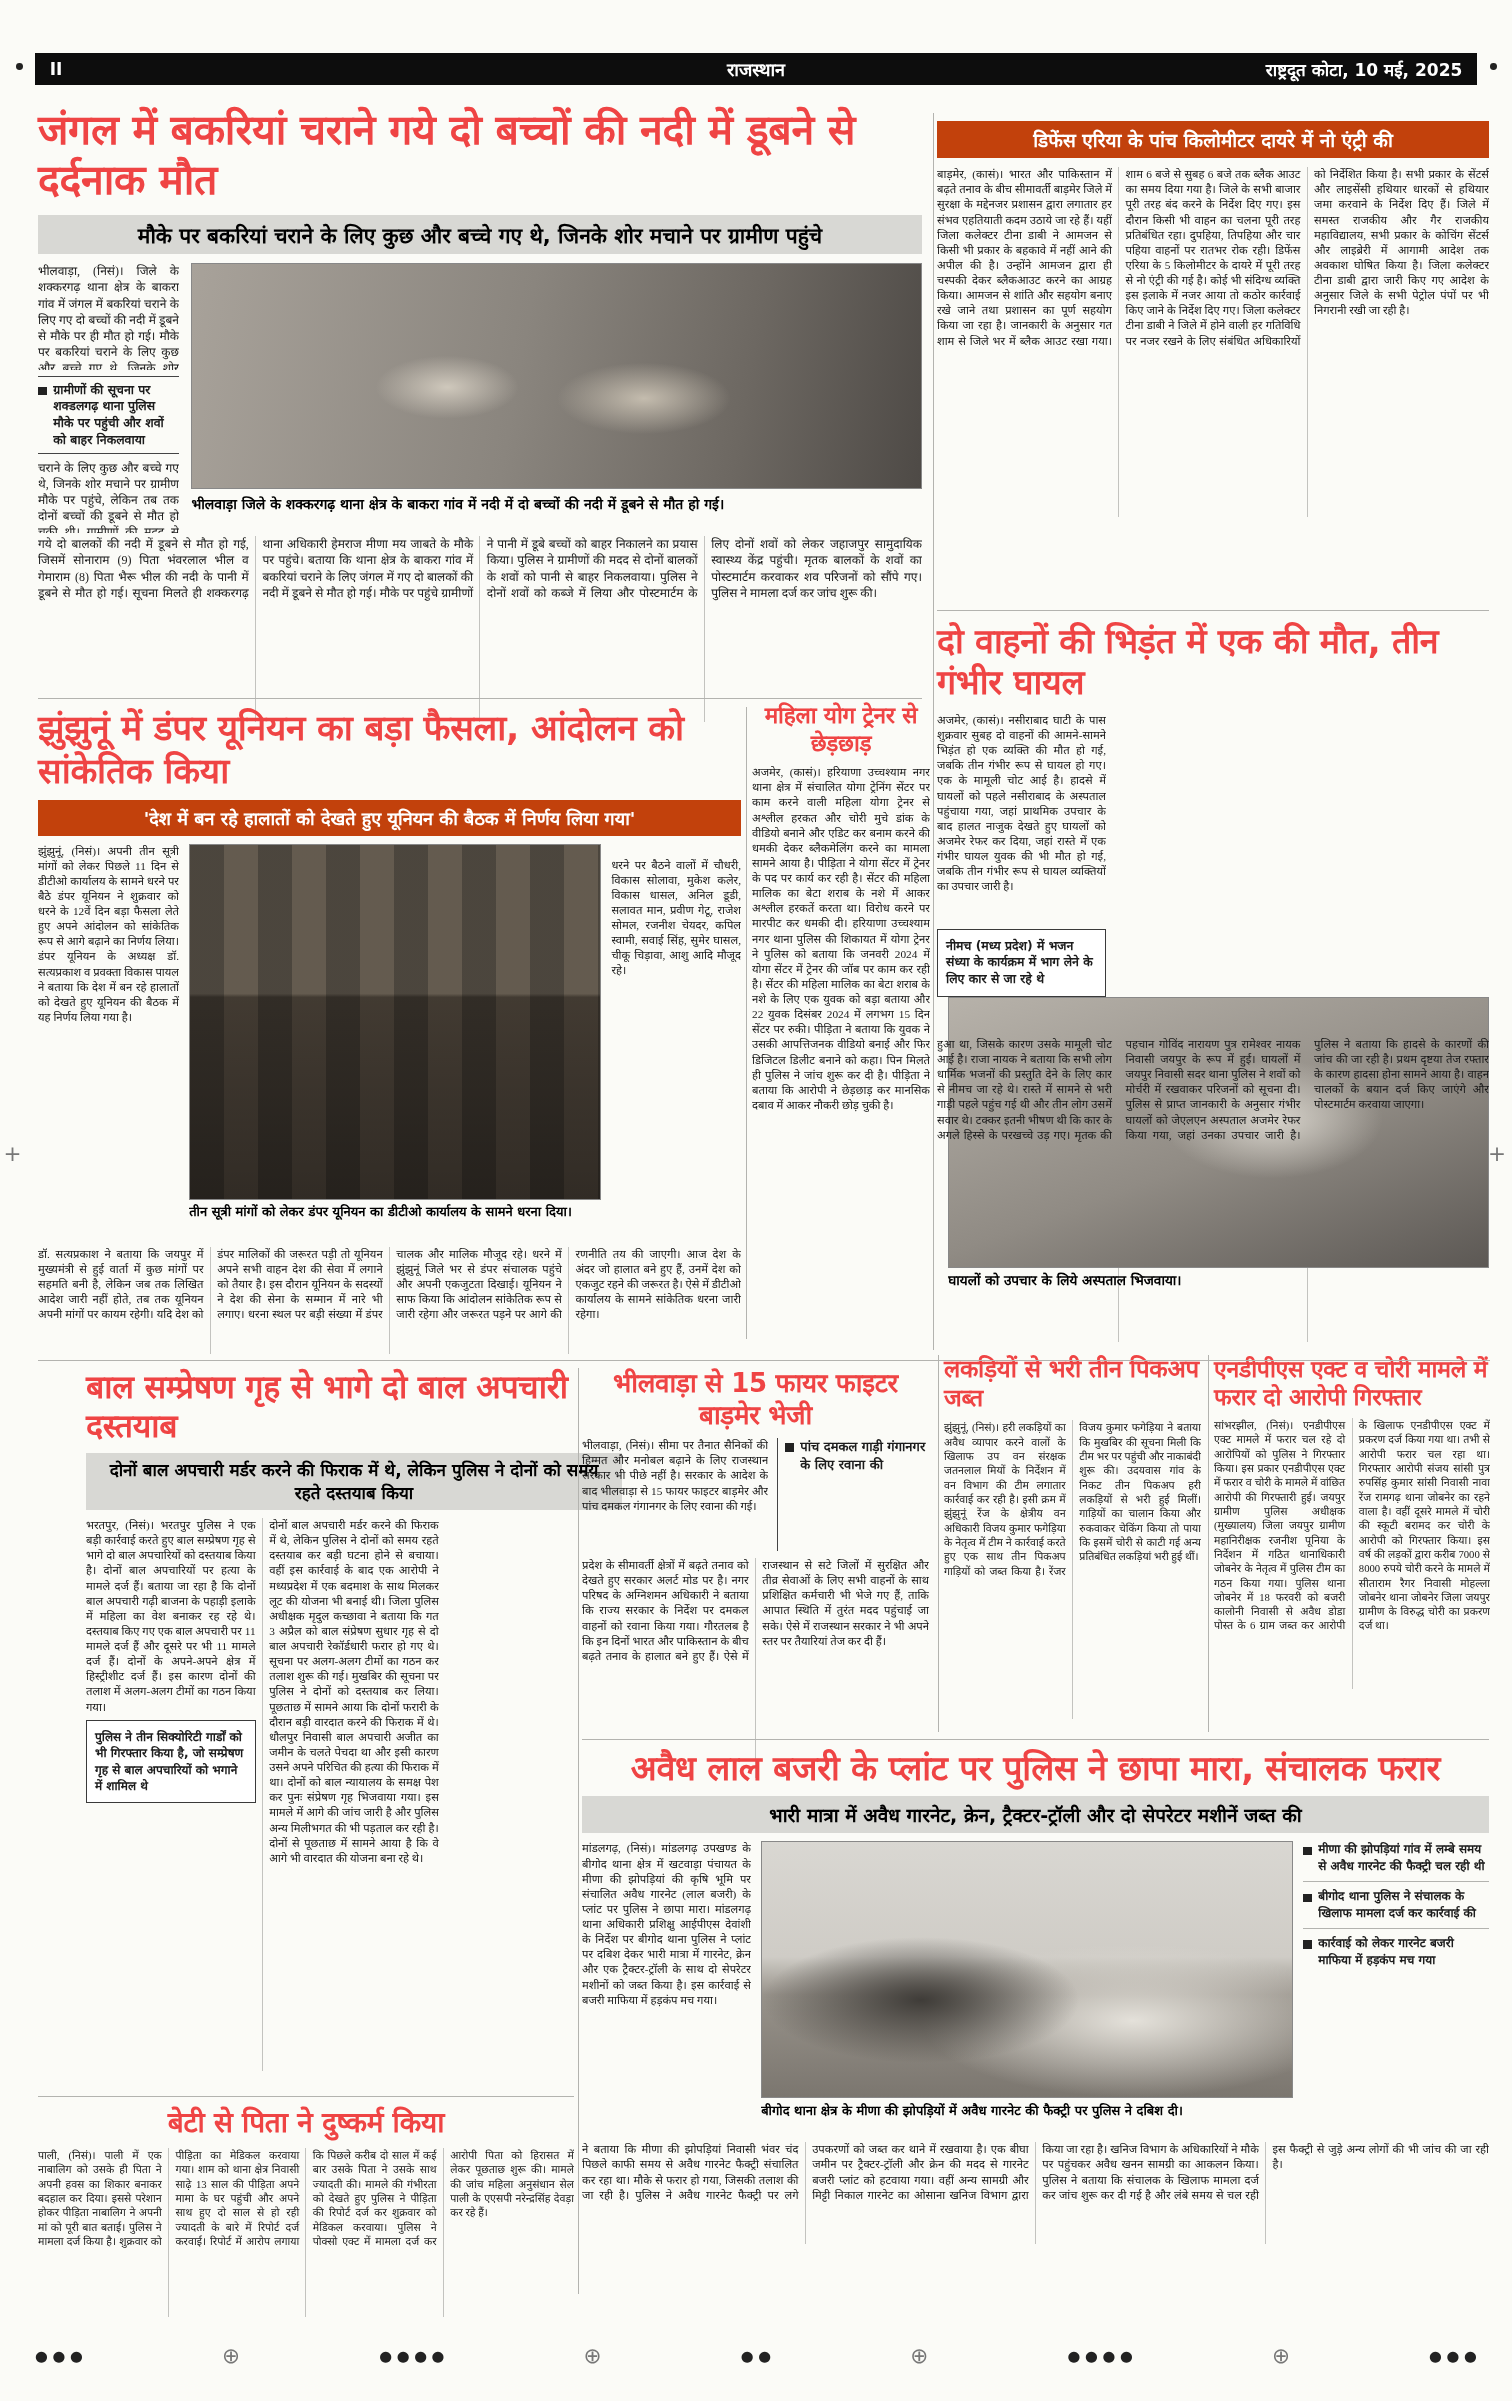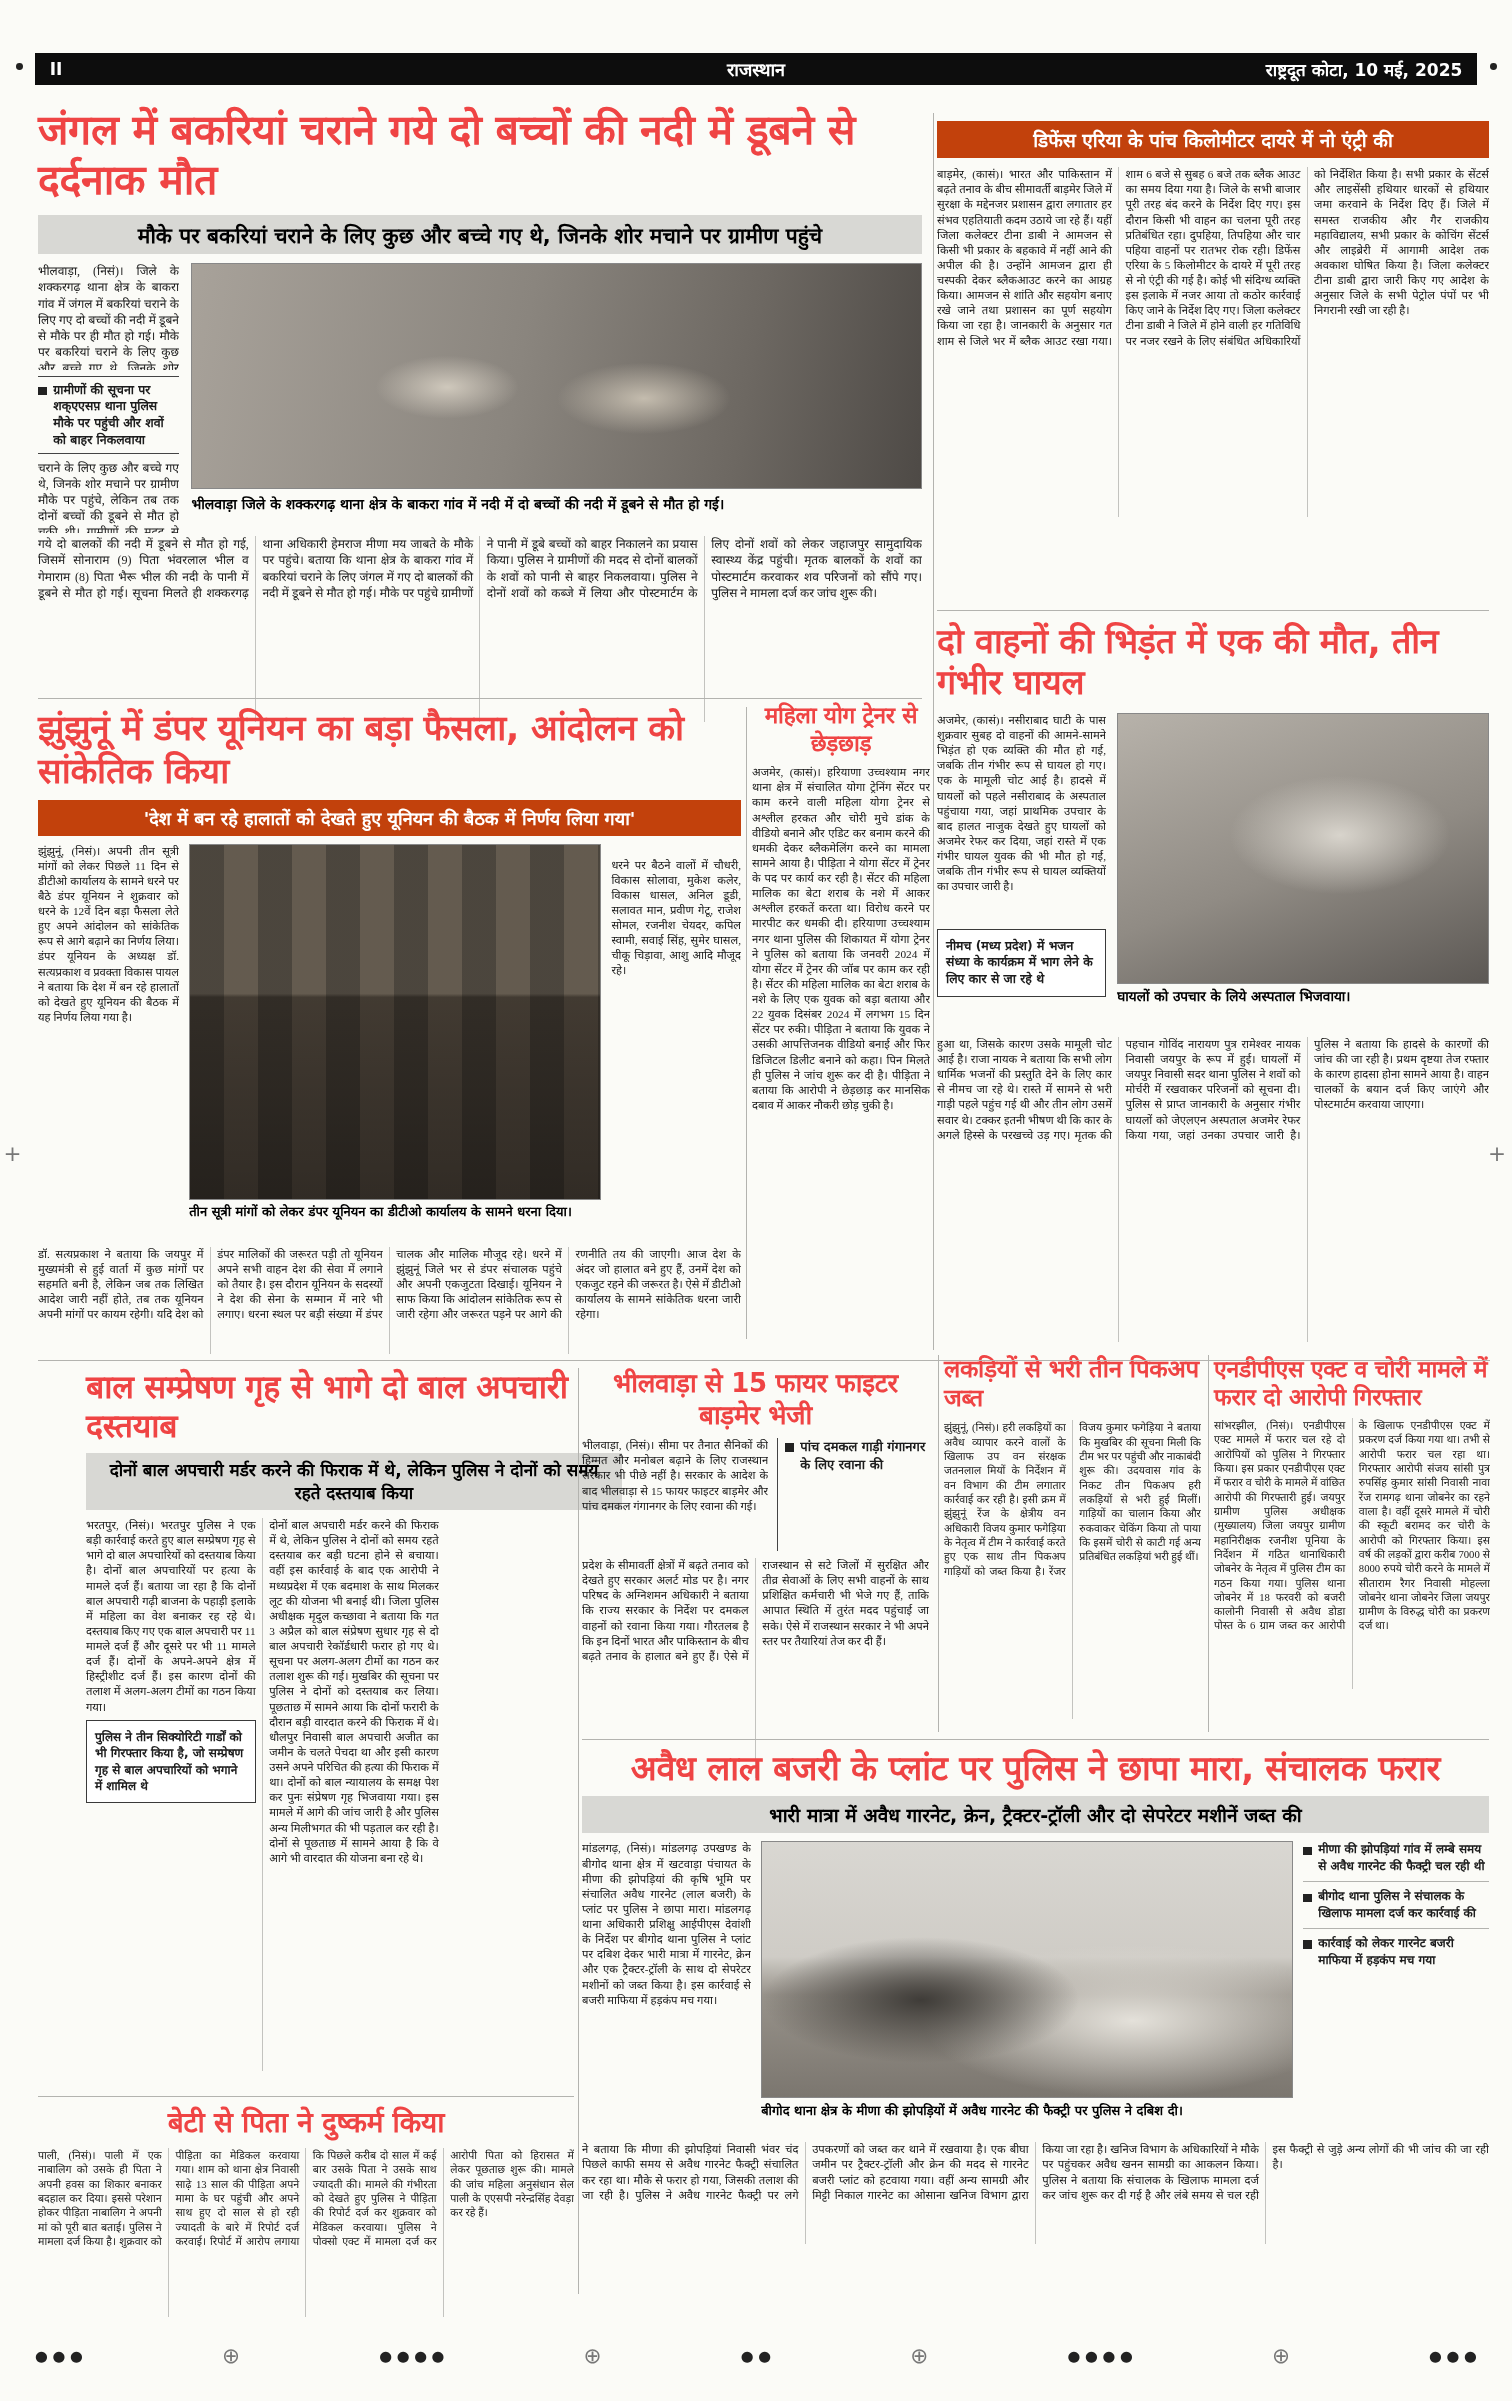--- a/index.html
+++ b/index.html
@@ -67,40 +67,40 @@
   </div>
 
   <div class="abs" style="left:38px;top:105px;width:884px;">
     <div class="headline" style="font-size:41px;">जंगल में बकरियां चराने गये दो बच्चों की नदी में डूबने से दर्दनाक मौत</div>
     <div class="subhead-gray" style="margin-top:10.2px;font-size:21px;">मौके पर बकरियां चराने के लिए कुछ और बच्चे गए थे, जिनके शोर मचाने पर ग्रामीण पहुंचे</div>
     <div style="display:flex;margin-top:9px;height:265px;">
       <div style="width:141px;flex:none;">
         <div class="bodytxt" style="font-size:12px;height:107px;">भीलवाड़ा, (निसं)। जिले के शक्करगढ़ थाना क्षेत्र के बाकरा गांव में जंगल में बकरियां चराने के लिए गए दो बच्चों की नदी में डूबने से मौके पर ही मौत हो गई। मौके पर बकरियां चराने के लिए कुछ और बच्चे गए थे, जिनके शोर मचाने पर ग्रामीण मौके पर पहुंचे।</div>
         <div class="bullet" style="font-size:12.4px;margin:5.6px 0;border-top:1.1px solid #444;border-bottom:1.1px solid #444;padding:4.5px 0;">
           <span class="sq"></span>
-          <span>ग्रामीणों की सूचना पर शक्एएसप़ थाना पुलिस मौके पर पहुंची और शवों को बाहर निकलवाया</span>
+          <span>ग्रामीणों की सूचना पर शक्डलगढ़ थाना पुलिस मौके पर पहुंची और शवों को बाहर निकलवाया</span>
         </div>
         <div class="bodytxt" style="font-size:12px;height:73px;">चराने के लिए कुछ और बच्चे गए थे, जिनके शोर मचाने पर ग्रामीण मौके पर पहुंचे, लेकिन तब तक दोनों बच्चों की डूबने से मौत हो चुकी थी। ग्रामीणों की मदद से दोनों मृतक बालकों के शवों को नदी के पानी से बाहर निकलवाया गया।</div>
       </div>
       <div style="flex:1;margin-left:12.4px;">
         <div class="photo ph-drown" style="width:100%;height:226px;"></div>
         <div class="caption" style="font-size:14px;margin-top:5.6px;">भीलवाड़ा जिले के शक्करगढ़ थाना क्षेत्र के बाकरा गांव में नदी में दो बच्चों की नदी में डूबने से मौत हो गई।</div>
       </div>
     </div>
     <div class="bodytxt cols4" style="font-size:12px;height:186px;margin-top:8px;">गये दो बालकों की नदी में डूबने से मौत हो गई, जिसमें सोनाराम (9) पिता भंवरलाल भील व गेमाराम (8) पिता भैरू भील की नदी के पानी में डूबने से मौत हो गई। सूचना मिलते ही शक्करगढ़ थाना अधिकारी हेमराज मीणा मय जाबते के मौके पर पहुंचे। बताया कि थाना क्षेत्र के बाकरा गांव में बकरियां चराने के लिए जंगल में गए दो बालकों की नदी में डूबने से मौत हो गई। मौके पर पहुंचे ग्रामीणों ने पानी में डूबे बच्चों को बाहर निकालने का प्रयास किया। पुलिस ने ग्रामीणों की मदद से दोनों बालकों के शवों को पानी से बाहर निकलवाया। पुलिस ने दोनों शवों को कब्जे में लिया और पोस्टमार्टम के लिए दोनों शवों को लेकर जहाजपुर सामुदायिक स्वास्थ्य केंद्र पहुंची। मृतक बालकों के शवों का पोस्टमार्टम करवाकर शव परिजनों को सौंपे गए। पुलिस ने मामला दर्ज कर जांच शुरू की।</div>
   </div>
 
   <div class="abs" style="left:937px;top:113px;width:552px;">
     <div class="kicker-black" style="margin-top:8px;font-size:19px;">डिफेंस एरिया के पांच किलोमीटर दायरे में नो एंट्री की</div>
     <div class="bodytxt cols3" style="font-size:11.3px;height:350px;margin-top:9px;">बाड़मेर, (कासं)। भारत और पाकिस्तान में बढ़ते तनाव के बीच सीमावर्ती बाड़मेर जिले में सुरक्षा के मद्देनजर प्रशासन द्वारा लगातार हर संभव एहतियाती कदम उठाये जा रहे हैं। यहीं जिला कलेक्टर टीना डाबी ने आमजन से किसी भी प्रकार के बहकावे में नहीं आने की अपील की है। उन्होंने आमजन द्वारा ही चस्पकी देकर ब्लैकआउट करने का आग्रह किया। आमजन से शांति और सहयोग बनाए रखे जाने तथा प्रशासन का पूर्ण सहयोग किया जा रहा है। जानकारी के अनुसार गत शाम से जिले भर में ब्लैक आउट रखा गया। शाम 6 बजे से सुबह 6 बजे तक ब्लैक आउट का समय दिया गया है। जिले के सभी बाजार पूरी तरह बंद करने के निर्देश दिए गए। इस दौरान किसी भी वाहन का चलना पूरी तरह प्रतिबंधित रहा। दुपहिया, तिपहिया और चार पहिया वाहनों पर रातभर रोक रही। डिफेंस एरिया के 5 किलोमीटर के दायरे में पूरी तरह से नो एंट्री की गई है। कोई भी संदिग्ध व्यक्ति इस इलाके में नजर आया तो कठोर कार्रवाई किए जाने के निर्देश दिए गए। जिला कलेक्टर टीना डाबी ने जिले में होने वाली हर गतिविधि पर नजर रखने के लिए संबंधित अधिकारियों को निर्देशित किया है। सभी प्रकार के सेंटर्स और लाइसेंसी हथियार धारकों से हथियार जमा करवाने के निर्देश दिए हैं। जिले में समस्त राजकीय और गैर राजकीय महाविद्यालय, सभी प्रकार के कोचिंग सेंटर्स और लाइब्रेरी में आगामी आदेश तक अवकाश घोषित किया है। जिला कलेक्टर टीना डाबी द्वारा जारी किए गए आदेश के अनुसार जिले के सभी पेट्रोल पंपों पर भी निगरानी रखी जा रही है।</div>
   </div>
 
   <div class="abs" style="left:937px;top:621px;width:552px;">
     <div class="headline" style="font-size:34px;">दो वाहनों की भिड़ंत में एक की मौत, तीन गंभीर घायल</div>
-    <div style="display:flex;margin-top:9px;height:316px;">
+    <div style="display:flex;margin-top:9px;height:316px;flex-direction:column;">
       <div style="width:169px;flex:none;">
         <div class="bodytxt" style="font-size:11.3px;height:209px;">अजमेर, (कासं)। नसीराबाद घाटी के पास शुक्रवार सुबह दो वाहनों की आमने-सामने भिड़ंत हो एक व्यक्ति की मौत हो गई, जबकि तीन गंभीर रूप से घायल हो गए। एक के मामूली चोट आई है। हादसे में घायलों को पहले नसीराबाद के अस्पताल पहुंचाया गया, जहां प्राथमिक उपचार के बाद हालत नाजुक देखते हुए घायलों को अजमेर रेफर कर दिया, जहां रास्ते में एक गंभीर घायल युवक की भी मौत हो गई, जबकि तीन गंभीर रूप से घायल व्यक्तियों का उपचार जारी है।</div>
         <div class="note-box" style="font-size:12.4px;margin-top:6.8px;">नीमच (मध्य प्रदेश) में भजन संध्या के कार्यक्रम में भाग लेने के लिए कार से जा रहे थे</div>
       </div>
       <div style="flex:1;margin-left:11.3px;">
         <div class="photo ph-crash" style="width:100%;height:271px;"></div>
         <div class="caption" style="font-size:13.6px;margin-top:4.5px;">घायलों को उपचार के लिये अस्पताल भिजवाया।</div>
       </div>
     </div>
     <div class="bodytxt cols3" style="font-size:11.3px;height:305px;margin-top:8px;">हुआ था, जिसके कारण उसके मामूली चोट आई है। राजा नायक ने बताया कि सभी लोग धार्मिक भजनों की प्रस्तुति देने के लिए कार से नीमच जा रहे थे। रास्ते में सामने से भरी गाड़ी पहले पहुंच गई थी और तीन लोग उसमें सवार थे। टक्कर इतनी भीषण थी कि कार के अगले हिस्से के परखच्चे उड़ गए। मृतक की पहचान गोविंद नारायण पुत्र रामेश्वर नायक निवासी जयपुर के रूप में हुई। घायलों में जयपुर निवासी सदर थाना पुलिस ने शवों को मोर्चरी में रखवाकर परिजनों को सूचना दी। पुलिस से प्राप्त जानकारी के अनुसार गंभीर घायलों को जेएलएन अस्पताल अजमेर रेफर किया गया, जहां उनका उपचार जारी है। पुलिस ने बताया कि हादसे के कारणों की जांच की जा रही है। प्रथम दृष्टया तेज रफ्तार के कारण हादसा होना सामने आया है। वाहन चालकों के बयान दर्ज किए जाएंगे और पोस्टमार्टम करवाया जाएगा।</div>

